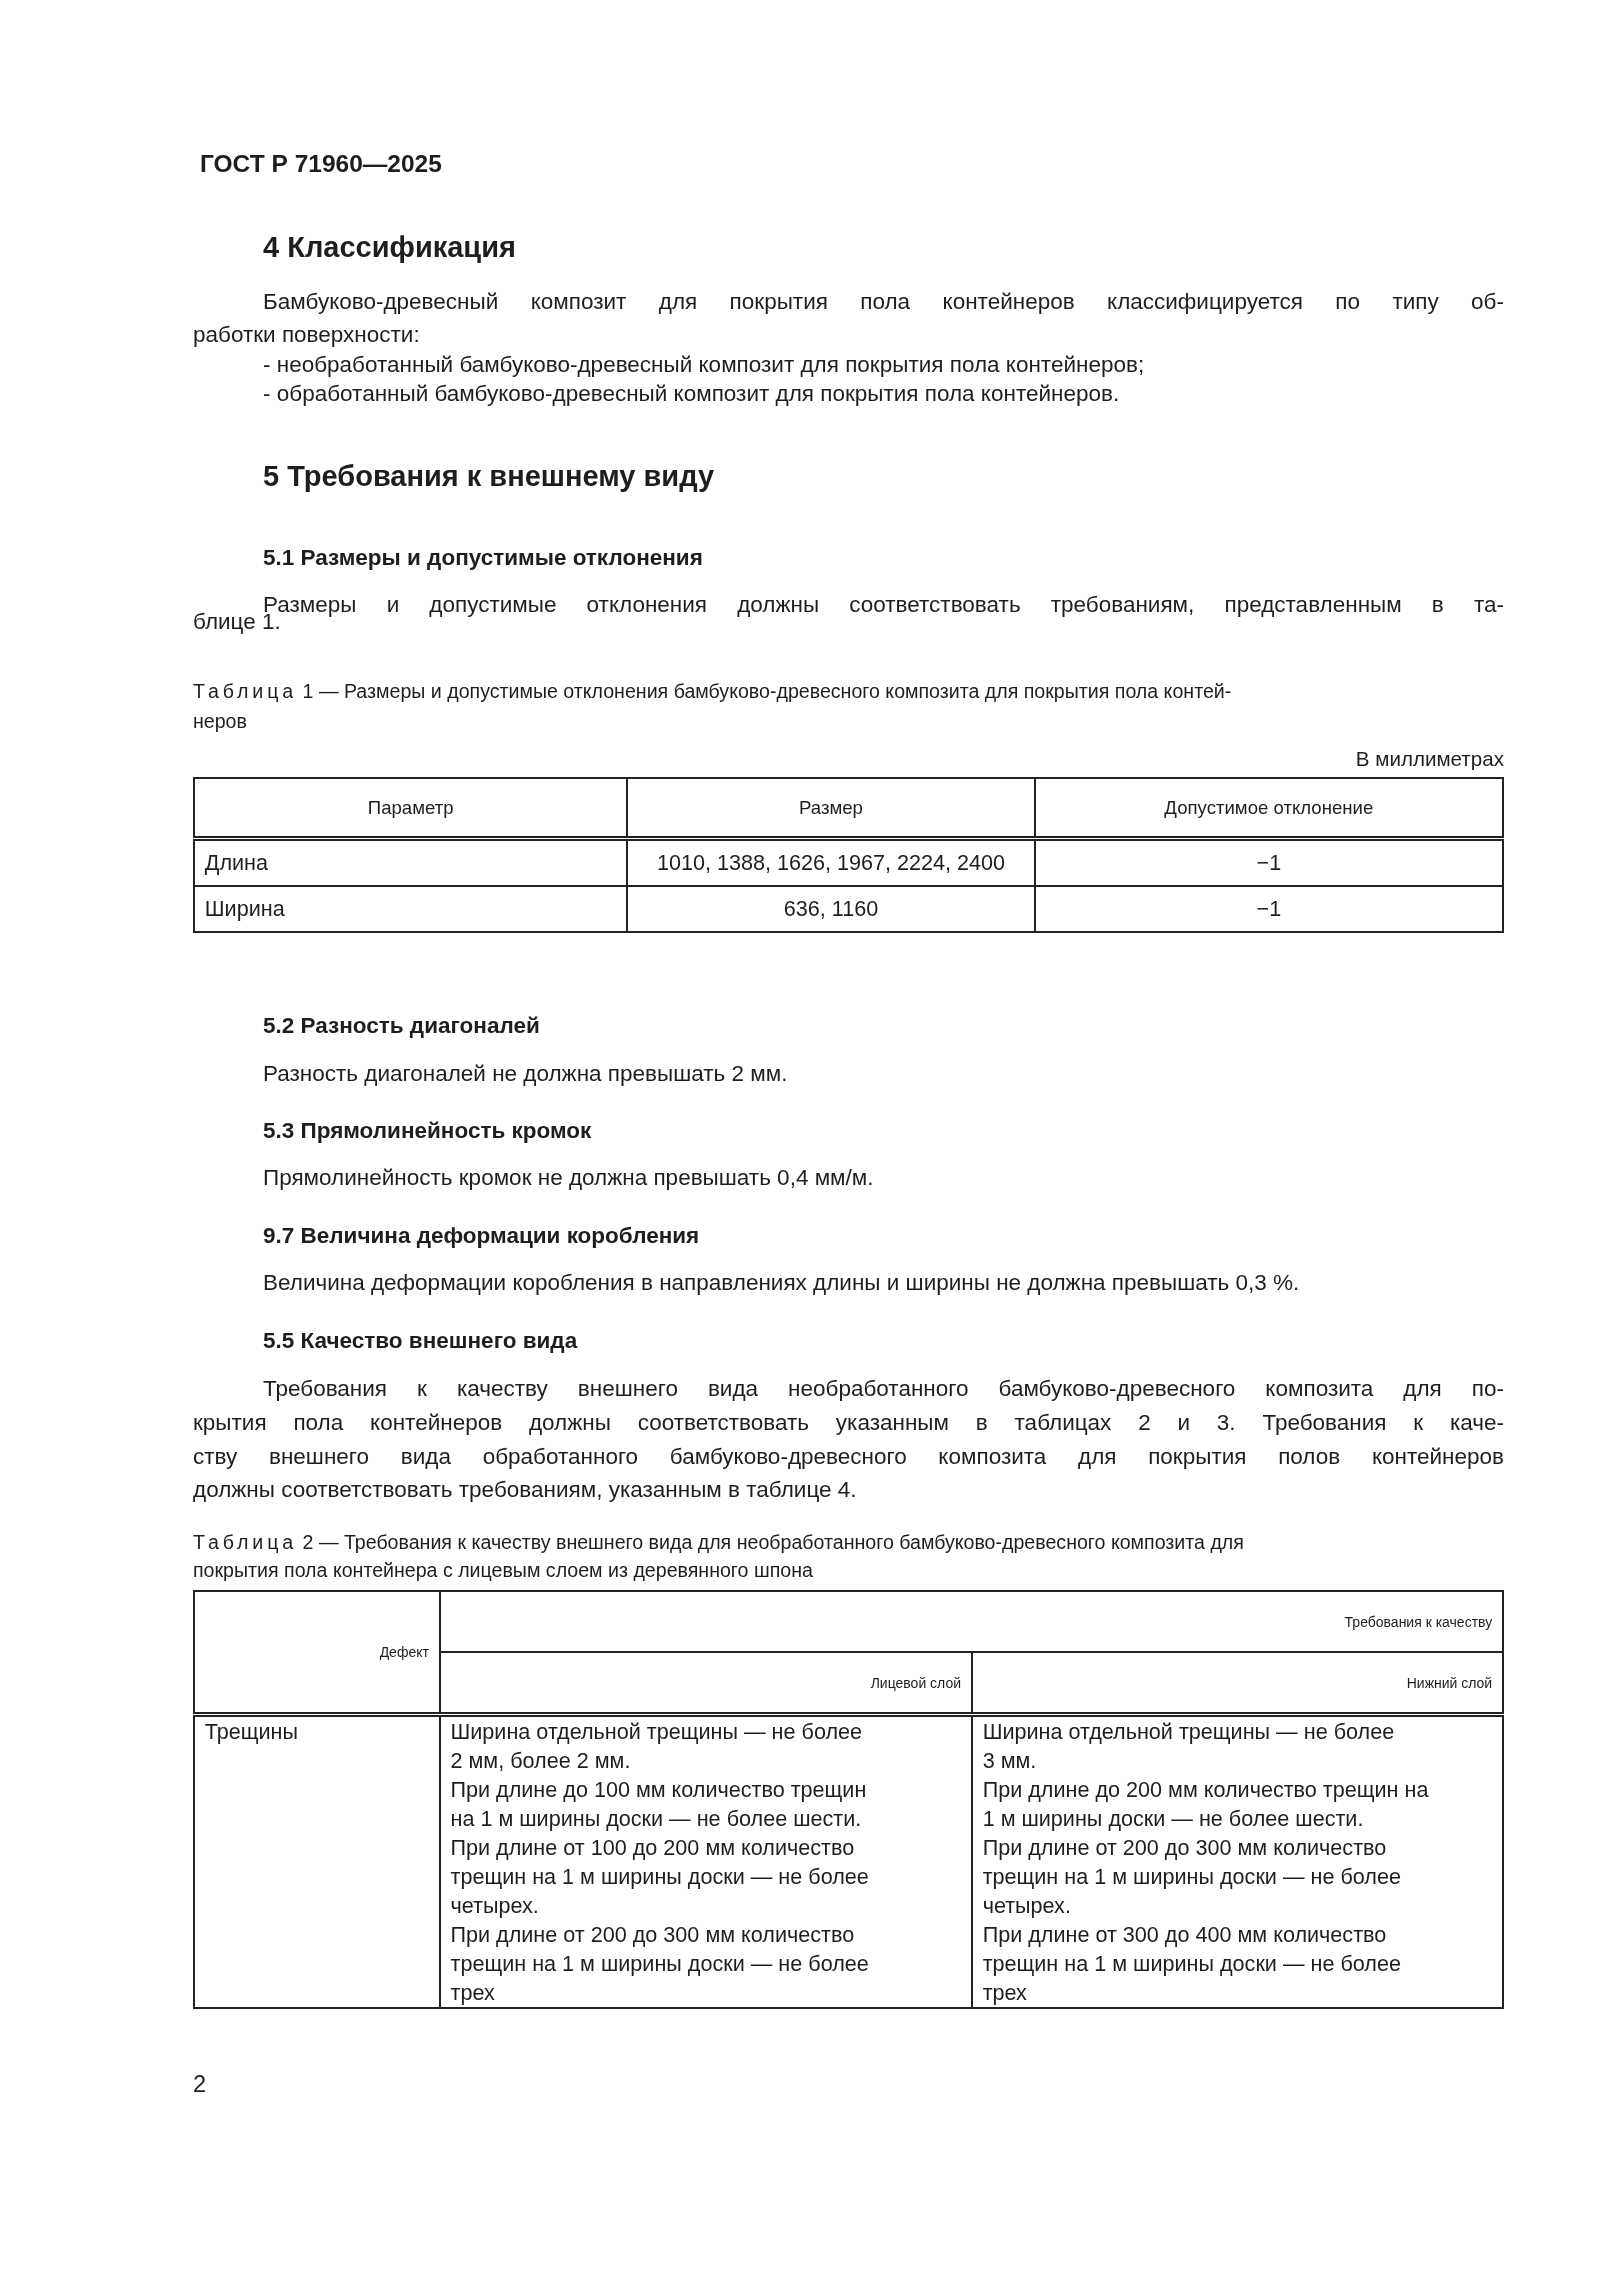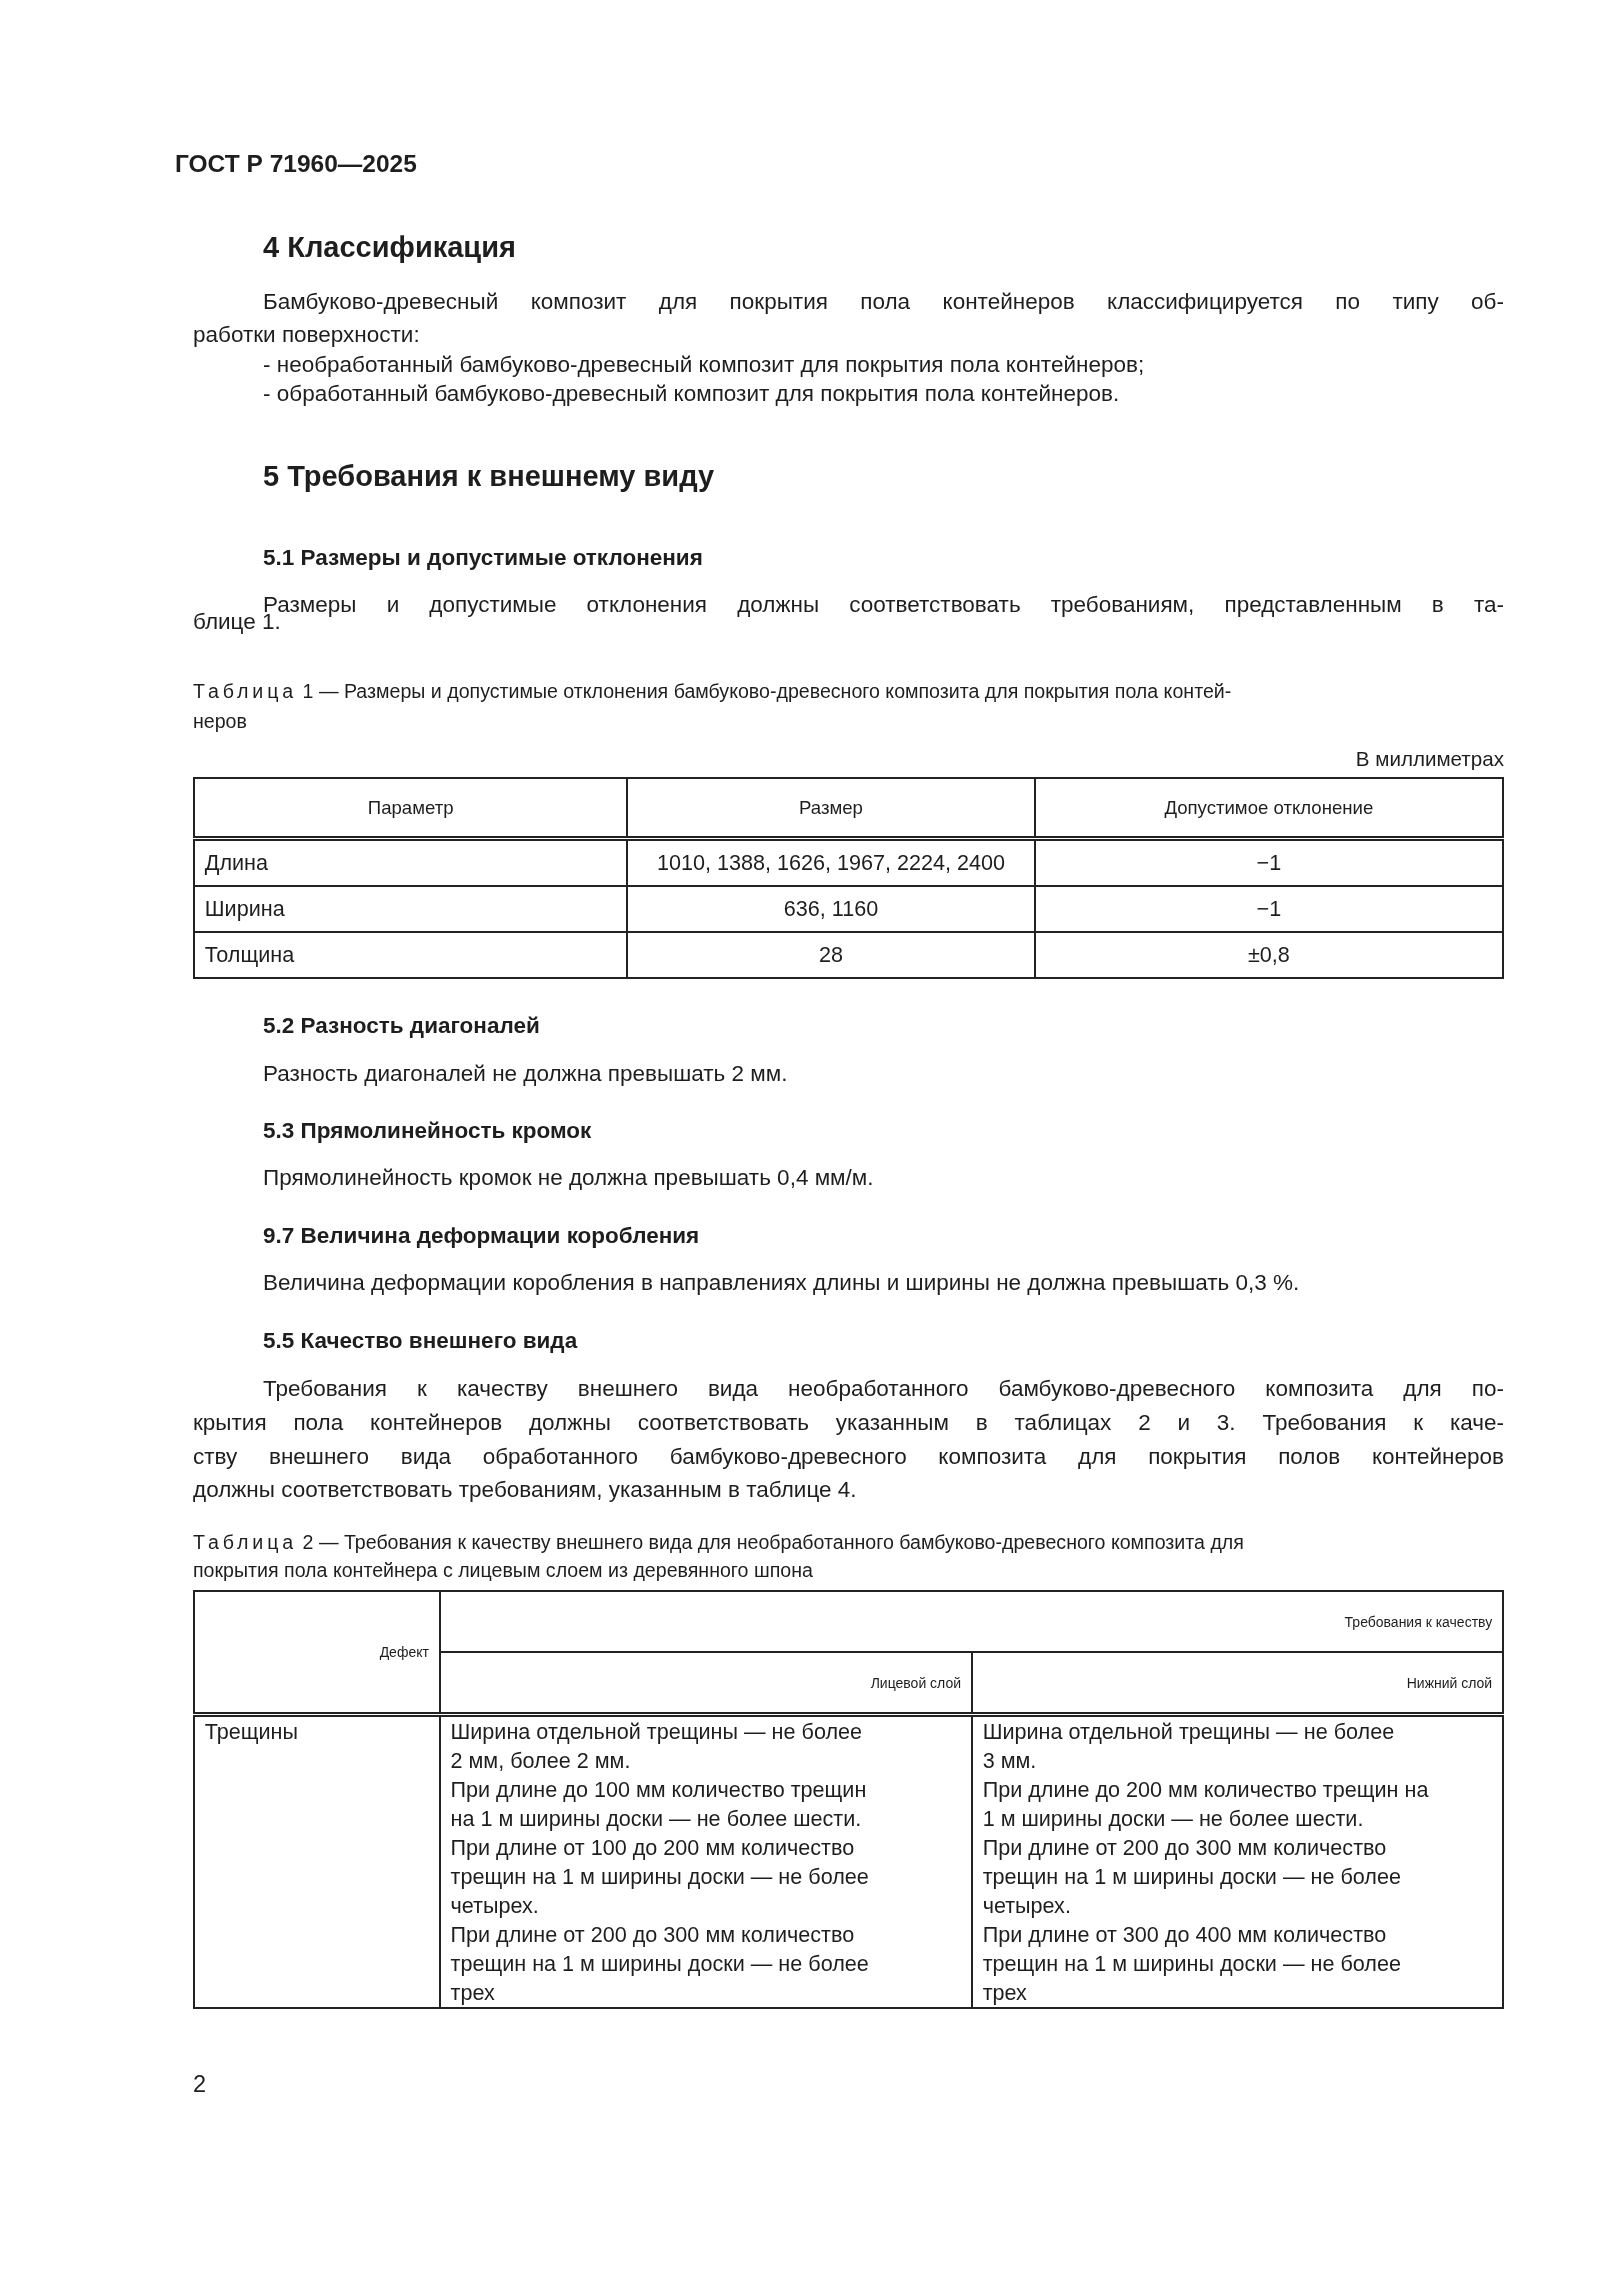--- a/index.html
+++ b/index.html
@@ -1,21 +1,21 @@
 <!DOCTYPE html>
 <html><head>
 <meta charset="utf-8">
 <style>
   html, body { margin: 0; padding: 0; }
   body {
     width: 1621px; height: 2293px; background: #ffffff; position: relative;
     font-family: "Liberation Sans", sans-serif; color: #1e1e1e; overflow: hidden;
   }
   .abs { position: absolute; white-space: nowrap; }
-  .doc-code { left: 175px; top: 150px; font-size: 24.5px; font-weight: bold; }
+  .doc-code { left: 200px; top: 150px; font-size: 24.5px; font-weight: bold; }
   .h1 { left: 263px; font-size: 29px; font-weight: bold; }
   .h2 { left: 263px; font-size: 22.5px; font-weight: bold; }
   .p { font-size: 22.5px; }
   .just { left: 193px; width: 1311px; text-align: justify; text-align-last: justify; white-space: nowrap; }
   .ind { left: 263px; }
   .cap { left: 193px; font-size: 19.6px; }
   .cap .sp { letter-spacing: 3.9px; }
   .unit { right: 117px; font-size: 20.6px; text-align: right; }
   table.t { position: absolute; left: 193px; width: 1311px; border-collapse: collapse; font-size: 19.6px; }
   table.t td, table.t th { border: 2.9px solid #222; padding: 0 9.8px; font-weight: normal; }
@@ -67,25 +67,20 @@
   </tr>
   <tr>
     <td>Длина</td>
     <td class="c">1010, 1388, 1626, 1967, 2224, 2400</td>
     <td class="c">−1</td>
   </tr>
   <tr>
     <td>Ширина</td>
     <td class="c">636, 1160</td>
     <td class="c">−1</td>
-  </tr>
-  <tr>
-    <td>Толщина</td>
-    <td class="c">28</td>
-    <td class="c">±0,8</td>
   </tr>
 </tbody>
   </table>
 
 <div class="abs h2" style="top:1013px;">5.2 Разность диагоналей</div>
 <div class="abs p ind" style="top:1061px;">Разность диагоналей не должна превышать 2 мм.</div>
 <div class="abs h2" style="top:1118px;">5.3 Прямолинейность кромок</div>
 <div class="abs p ind" style="top:1165px;">Прямолинейность кромок не должна превышать 0,4 мм/м.</div>
 <div class="abs h2" style="top:1223px;">9.7 Величина деформации коробления</div>
 <div class="abs p ind" style="top:1270px;">Величина деформации коробления в направлениях длины и ширины не должна превышать 0,3 %.</div>

